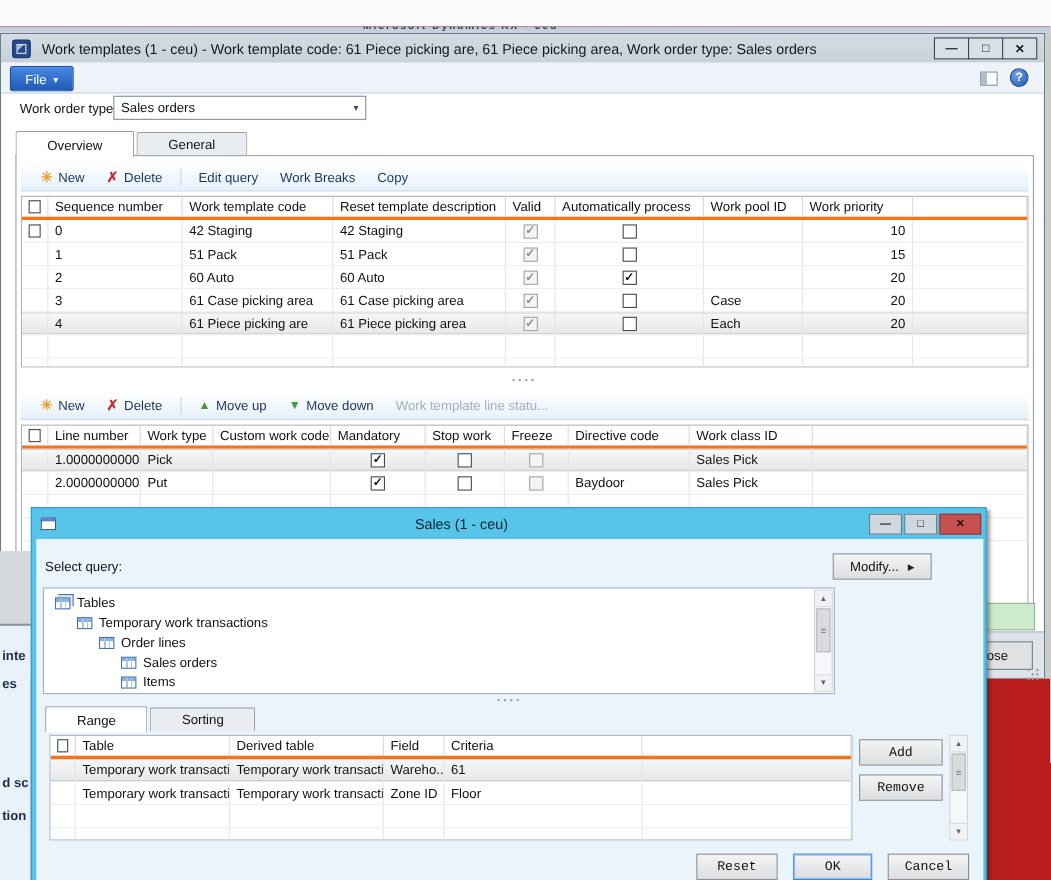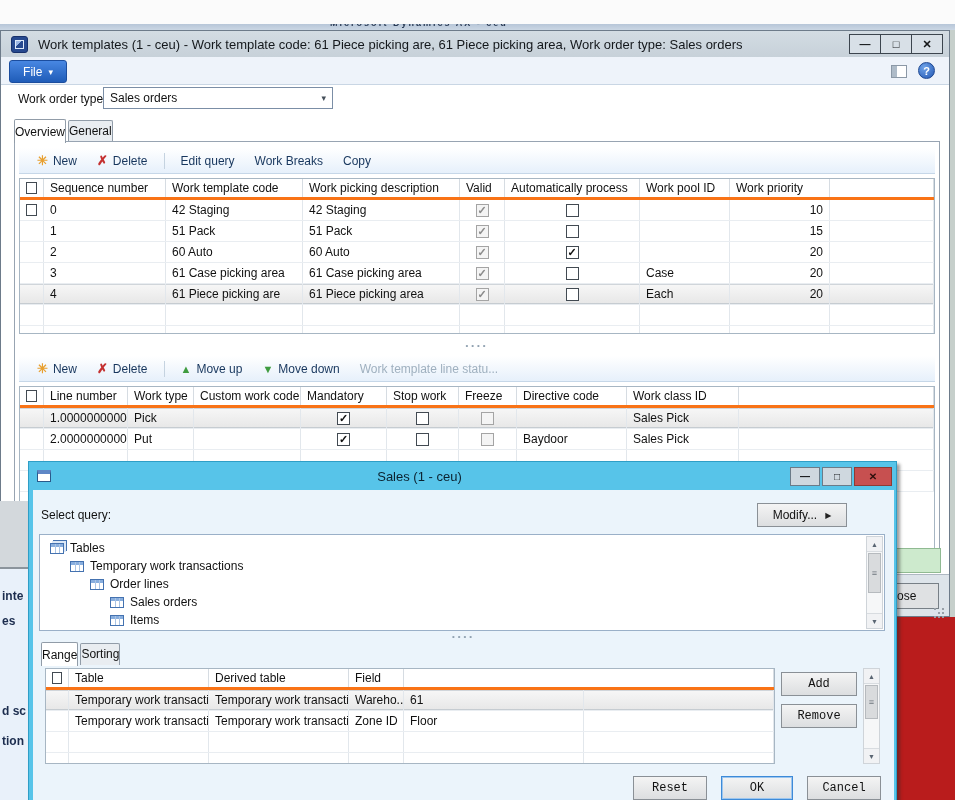--- a/index.html
+++ b/index.html
@@ -28,21 +28,21 @@
   .file-btn .caret { font-size:9px; }
   .pane-icon { position:absolute; right:42px; top:8px; width:16px; height:13px; border:1px solid #8b98a6; background:linear-gradient(90deg,#aebbc8 0 5px,#ffffff 5px); }
   .help-icon { position:absolute; right:14px; top:5px; width:17px; height:17px; border-radius:50%; background:radial-gradient(circle at 35% 30%,#6fa3e8,#2458b4); border:1px solid #1d4791; color:#fff; font-weight:bold; font-size:11px; display:flex; align-items:center; justify-content:center; }
 
   .wo-label { position:absolute; left:17px; top:61px; }
   .wo-select { position:absolute; left:102px; top:56px; width:230px; height:22px; background:#fff; border:1px solid #7b8ea6; display:flex; align-items:center; padding:0 6px; }
   .wo-select .val { flex:1; }
   .chev { color:#46505a; font-size:9px; flex:none; }
 
   .tabstrip { position:absolute; left:13px; top:88px; height:23px; display:flex; align-items:flex-end; }
-  .tab { padding:3px 0 4px; border:1px solid #919ca8; border-bottom:none; background:#e9edf1; border-radius:2px 2px 0 0; margin-right:2px; }
+  .tab { padding:3px 28px 4px; border:1px solid #919ca8; border-bottom:none; background:#e9edf1; border-radius:2px 2px 0 0; margin-right:2px; }
   .tab.active { background:#fff; position:relative; z-index:2; padding-top:5px; margin-bottom:-1px; }
 
   .panel { position:absolute; left:13px; top:110px; width:926px; height:430px; border:1px solid #98a4b2; background:#fff; overflow:hidden; }
 
   .toolbar { position:absolute; left:4px; width:916px; height:26px; background:linear-gradient(#ffffff,#e6f0fb); border-bottom:1px solid #c6d7e8; display:flex; align-items:center; padding:0 8px; }
   .tbtn { display:inline-flex; align-items:center; gap:5px; padding:3px 10px; color:#17365d; white-space:nowrap; }
   .tb-sep { width:1px; height:16px; background:#c5d3e0; margin:0 6px; }
   .ico-new { color:#e8a030; font-size:13px; font-weight:bold; }
   .ico-del { color:#c43030; font-size:13px; font-weight:bold; }
   .ico-up, .ico-dn { color:#3f9c3f; font-size:11px; }
@@ -84,21 +84,21 @@
   .dlg-btn.close { width:38px; background:#c75050; border-color:#8e3b34; color:#2d0f0c; }
   .dlg-body { position:absolute; left:4px; top:28px; width:861px; height:324px; background:#ebf4fb; }
 
   .sq-label { position:absolute; left:8px; top:18px; }
   .sq-combo { position:absolute; left:72px; top:14px; width:690px; height:22px; background:#fff; border:1px solid #4a90c4; display:flex; align-items:center; padding:0 6px; }
   .sq-combo .hl { background:#3096ee; color:#fff; padding:0 2px; }
   .sq-combo .sp { flex:1; }
   .modify-btn { position:absolute; left:724px; top:13px; width:90px; height:24px; background:linear-gradient(#f4f4f4,#dcdee0); border:1px solid #8a9096; display:flex; align-items:center; justify-content:center; gap:8px; }
   .modify-btn .arr { font-size:8px; color:#222; }
 
-  .tree-panel { position:absolute; left:6px; top:44px; width:846px; height:97px; background:#fff; border:1px solid #9ab0c8; overflow:hidden; }
+  .tree-panel { position:absolute; left:6px; top:44px; width:720px; height:97px; background:#fff; border:1px solid #9ab0c8; overflow:hidden; }
   .titem { display:flex; align-items:center; height:18px; gap:6px; }
   .tbl-icon { width:14px; height:11px; flex:none; border:1px solid #4472b0;
     background-image:linear-gradient(90deg, transparent 0 4px, #aac4e4 4px 5px, transparent 5px 8px, #aac4e4 8px 9px, transparent 9px), linear-gradient(180deg,#88aede 0 3px,#ffffff 3px); }
   .tbl-icon.root { box-shadow:2px -2px 0 0 #dce8f6, 3px -3px 0 0 #4472b0; }
 
   .sbar { position:absolute; width:17px; background:#f6f7f8; border:1px solid #cfd4d9; }
   .sb-up,.sb-dn { position:absolute; left:0; right:0; height:15px; background:#f1f2f4; border-bottom:1px solid #d8dce0; color:#5a6572; font-size:8px; display:flex; align-items:center; justify-content:center; }
   .sb-dn { bottom:0; border-top:1px solid #d8dce0; border-bottom:none; }
   .sb-th { position:absolute; left:1px; right:1px; background:#d9dbdd; border:1px solid #b6babe; color:#6e767e; font-size:9px; display:flex; align-items:center; justify-content:center; }
 
@@ -167,21 +167,21 @@
         <span class="tbtn">Copy</span>
       </div>
 
       <div class="grid" style="top:36px; width:916px; height:156px;">
         <div class="grow head">
           <div class="cell g1c0 ctr">
               <span class="chk small"></span>
             </div>
           <div class="cell g1c1">Sequence number</div>
           <div class="cell g1c2">Work template code</div>
-          <div class="cell g1c3">Work picking description</div>
+          <div class="cell g1c3">Reset template description</div>
           <div class="cell g1c4">Valid</div>
           <div class="cell g1c5">Automatically process</div>
           <div class="cell g1c6">Work pool ID</div>
           <div class="cell g1c7">Work priority</div>
           <div class="cell fill"></div>
         </div>
 
         <div class="grow">
           <div class="cell g1c0 ctr">
               <span class="chk small"></span>
@@ -498,20 +498,21 @@
       </div>
 
       <div class="range-grid">
         <div class="grow head">
           <div class="cell rgc0 ctr">
               <span class="chk small"></span>
             </div>
           <div class="cell rgc1">Table</div>
           <div class="cell rgc2">Derived table</div>
           <div class="cell rgc3">Field</div>
+          <div class="cell rgc4">Criteria</div>
           <div class="cell fill"></div>
         </div>
         <div class="grow sel">
           <div class="cell rgc0 ctr"></div>
           <div class="cell rgc1">Temporary work transacti...</div>
           <div class="cell rgc2">Temporary work transacti...</div>
           <div class="cell rgc3">Wareho...</div>
           <div class="cell rgc4">61</div>
           <div class="cell fill"></div>
         </div>

